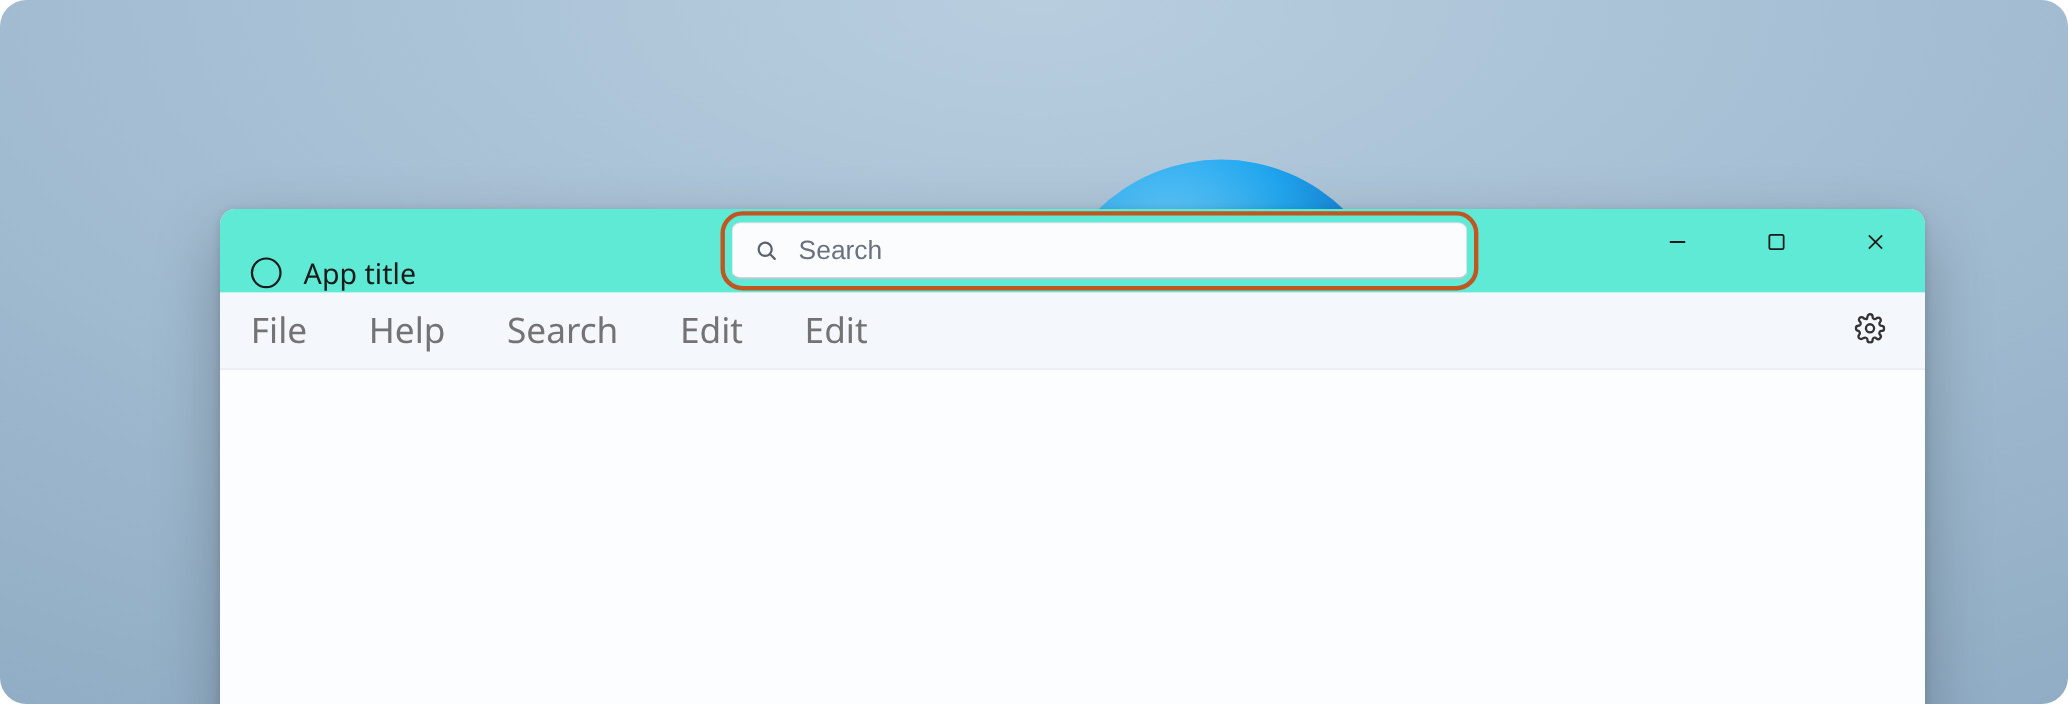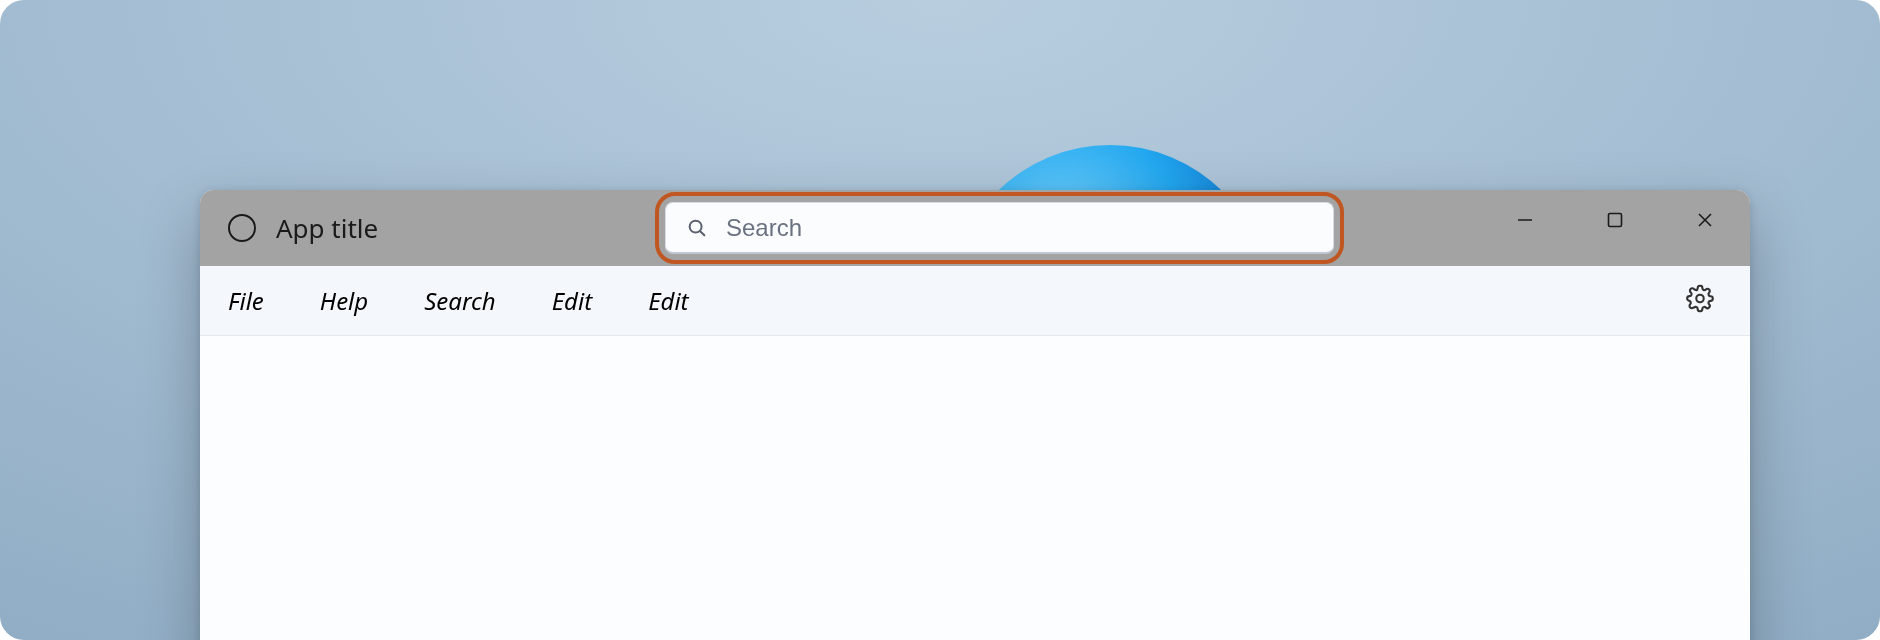--- a/index.html
+++ b/index.html
@@ -37,23 +37,23 @@
     box-shadow: 0 25px 60px rgba(0,0,0,0.25), 0 2px 8px rgba(0,0,0,0.15);
     overflow: hidden;
     display: flex;
     flex-direction: column;
   }
 
   .titlebar {
     position: relative;
     height: 76px;
     display: flex;
-    align-items: center;
+    align-items: flex-end;
     padding: 0 28px;
-    background: #a3a3a3;
+    background: #5eead4;
   }
 
   .app-id {
     display: flex;
     align-items: center;
     gap: 20px;
   }
   .app-icon-placeholder {
     width: 28px; height: 28px;
     border: 2.5px solid #1a1a1a;
@@ -119,23 +119,22 @@
     height: 70px;
     display: flex;
     align-items: center;
     padding: 0 28px;
     gap: 56px;
     background: #f4f7fb;
     border-bottom: 1px solid #e3e7ee;
     position: relative;
   }
   .menu-item {
-    font-size: 24px;
-    color: #000000;
-    font-style: italic;
+    font-size: 32px;
+    color: #737373;
   }
   .settings-btn {
     position: absolute;
     right: 36px;
     top: 50%;
     transform: translateY(-50%);
     color: #333;
   }
   .settings-btn svg { width: 28px; height: 28px; }
 

